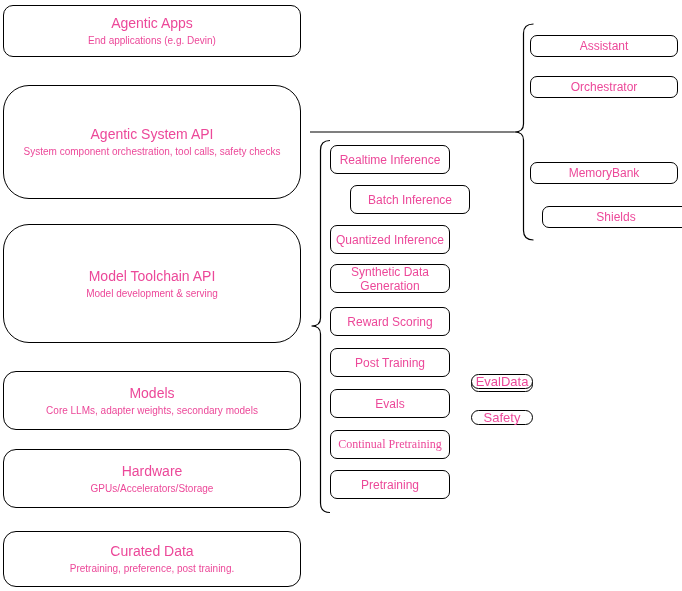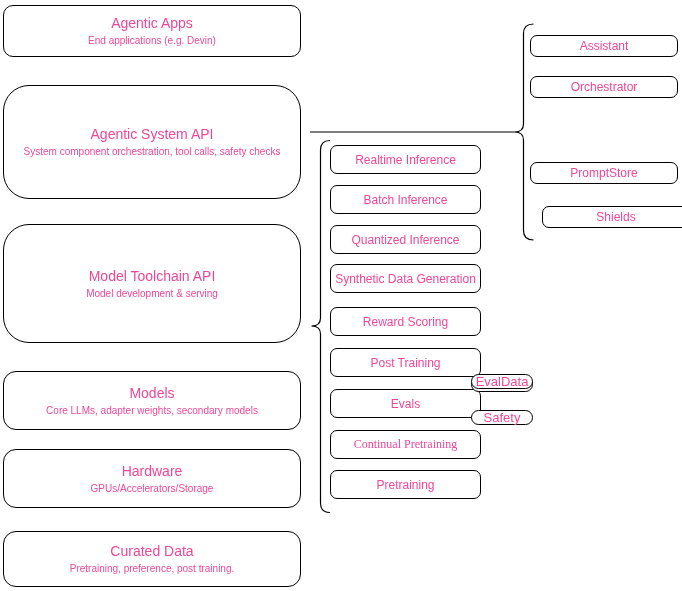--- a/index.html
+++ b/index.html
@@ -26,21 +26,21 @@
     display: flex;
     flex-direction: column;
     align-items: center;
     justify-content: center;
     text-align: center;
   }
   .stack-node { left: 3px; width: 298px; gap: 4px; }
   .stack-node .title { font-size: 14px; line-height: 16px; }
   .stack-node .subtitle { font-size: 10px; line-height: 12px; }
   .mid-node {
-    left: 330px; width: 151px; height: 29px;
+    left: 330px; width: 120px; height: 29px;
     border-radius: 7px; font-size: 12px;
   }
   .right-node {
     left: 530px; width: 148px; height: 22px;
     border-radius: 7px; font-size: 12px;
   }
   .pill {
     position: absolute;
     left: 471px; width: 62px; height: 15px;
     box-sizing: border-box;
@@ -91,21 +91,21 @@
   </div>
 
   <div class="node stack-node" style="top:531px;height:56px;border-radius:13px;justify-content:center;">
     <div class="title">Curated Data</div>
     <div class="subtitle">Pretraining, preference, post training.</div>
   </div>
 
   <div class="node mid-node" style="top:145px;">
     <span>Realtime Inference</span>
   </div>
-  <div class="node mid-node" style="top:185px;">
+  <div class="node mid-node" style="top:185px;margin-left:20px;">
     <span>Batch Inference</span>
   </div>
   <div class="node mid-node" style="top:225px;">
     <span>Quantized Inference</span>
   </div>
   <div class="node mid-node" style="top:264px;">
     <span>Synthetic Data Generation</span>
   </div>
   <div class="node mid-node" style="top:307px;">
     <span>Reward Scoring</span>
@@ -133,19 +133,19 @@
     <span>Safety</span>
   </div>
 
   <div class="node right-node" style="top:35px;">
     <span>Assistant</span>
   </div>
   <div class="node right-node" style="top:76px;">
     <span>Orchestrator</span>
   </div>
   <div class="node right-node" style="top:162px;">
-    <span>PromptStore</span>
+    <span>MemoryBank</span>
   </div>
   <div class="node right-node" style="top:206px;margin-left:12px;">
     <span>Shields</span>
   </div>
 
 </div>
 
 </body></html>

